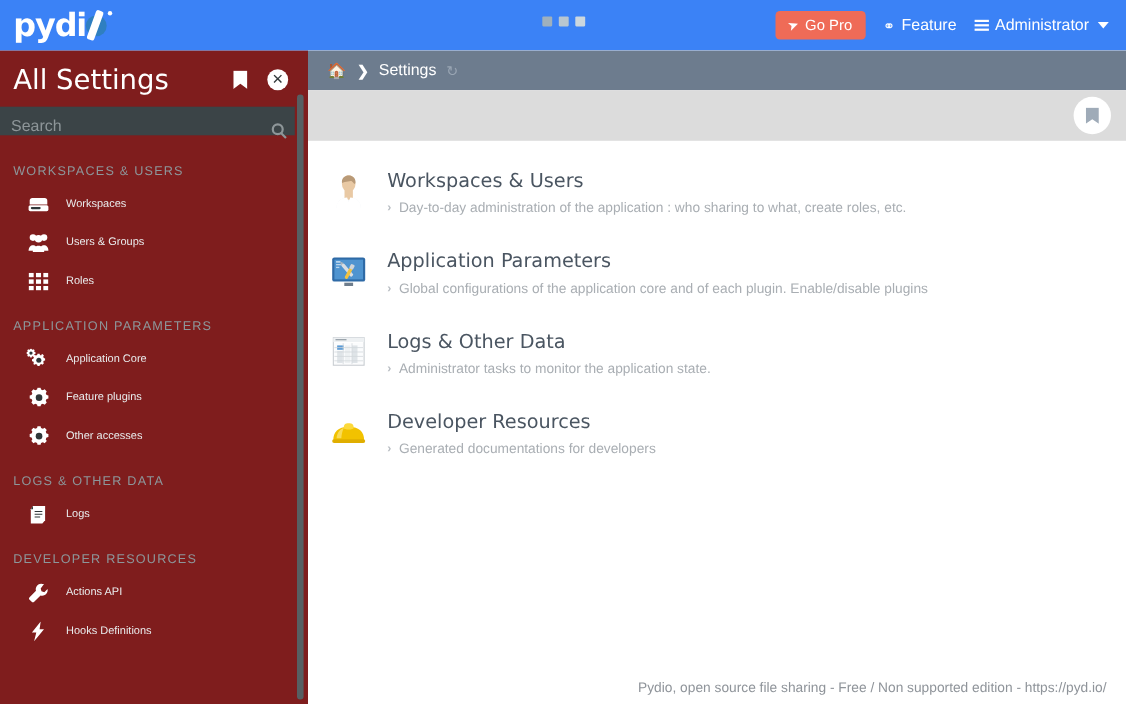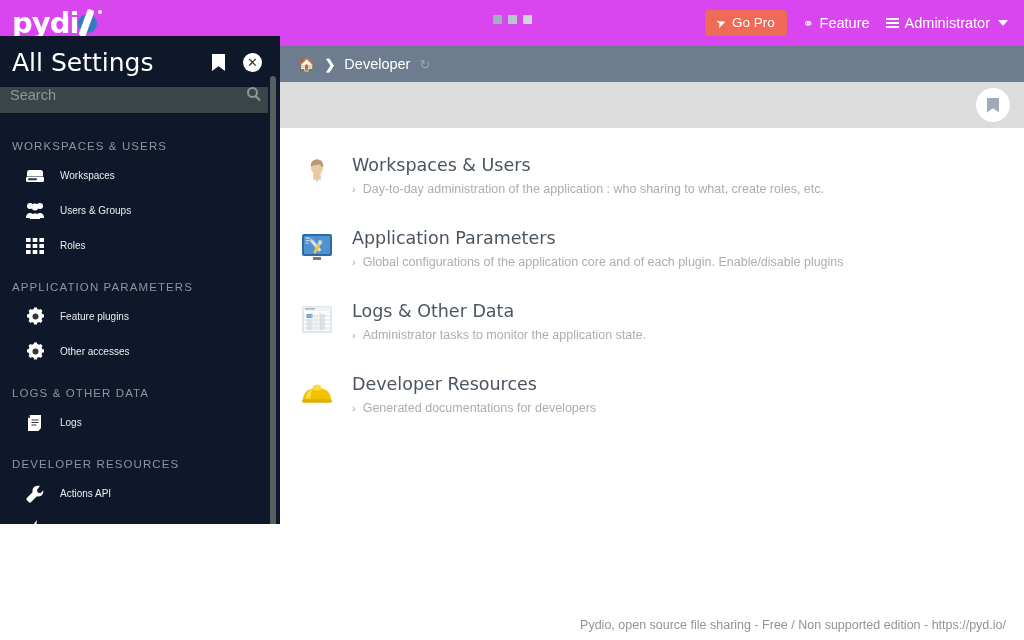--- a/index.html
+++ b/index.html
@@ -7,21 +7,21 @@
     width: 1024px; height: 640px;
     font-family: "Liberation Sans", sans-serif;
     overflow: hidden;
     background: #ffffff;
   }
 
   
   .topbar {
     position: absolute; top: 0; left: 0;
     width: 1024px; height: 46px;
-    background: #d946ef;
+    background: #3b82f6;
     display: flex; align-items: center;
   }
   .logo-wrap {
     width: 280px; height: 46px;
     display: flex; align-items: center; padding-left: 12px;
   }
   .logo-text {
     font-size: 29px; font-weight: bold; color: #ffffff;
     letter-spacing: -1px; line-height: 1; font-family: "DejaVu Sans", sans-serif;
   }
@@ -80,23 +80,23 @@
   .adminmenu .burger b:nth-child(2) { top: 4px; }
   .adminmenu .burger b:nth-child(3) { top: 8px; }
   .caret-d {
     width: 0; height: 0; border-left: 5px solid transparent;
     border-right: 5px solid transparent; border-top: 6px solid #fff;
     margin-left: 2px;
   }
 
   
   .sidebar {
-    position: absolute; top: 36px; left: 0;
-    width: 280px; height: 488px;
-    background: #0f172a;
+    position: absolute; top: 46px; left: 0;
+    width: 280px; height: 594px;
+    background: #7f1d1d;
     overflow: hidden;
   }
   .sidebar-head {
     display: flex; align-items: center; padding: 12px 14px 4px 12px;
   }
   .sidebar-title {
     color: #ffffff; font-size: 25px; font-weight: normal;
     font-family: "DejaVu Sans", sans-serif; letter-spacing: 0px;
   }
   .sidebar-head-actions {
@@ -108,21 +108,21 @@
     clip-path: polygon(0 0, 100% 0, 100% 100%, 50% 72%, 0 100%);
   }
   .close-btn {
     width: 19px; height: 19px; border-radius: 50%; background: #ffffff;
     color: #2f3739; font-size: 13px; line-height: 19px; text-align: center;
     cursor: pointer; font-family: "DejaVu Sans", sans-serif;
   }
   .search-row { padding: 6px 12px 0 0; }
   .search-box {
     margin-left: 0; width: 268px; height: 26px; background: #3b4447;
-    display: flex; align-items: flex-start; padding: 0 10px;
+    display: flex; align-items: flex-end; padding: 0 10px;
   }
   .search-box input {
     flex: 1; background: transparent; border: none; outline: none;
     color: #c6ccce; font-size: 14.5px; font-family: "Liberation Sans", sans-serif;
   }
   .search-box input::placeholder { color: #8e9699; }
   .search-mag {
     width: 11px; height: 11px; border: 2px solid #8e9699; border-radius: 50%;
     position: relative; margin-left: 6px;
   }
@@ -306,20 +306,33 @@
             <rect x="6.7" y="12" width="4.6" height="4" fill="#fff"></rect>
             <rect x="13.4" y="12" width="4.6" height="4" fill="#fff"></rect>
         </svg>
       </span>
       <span class="nav-label">Roles</span>
     </div>
 
     <div class="nav-group-label">APPLICATION PARAMETERS</div>
     <div class="nav-item">
       <span class="nav-ic">
+        <svg width="22" height="19" viewBox="0 0 22 19">
+          <g fill="#fff">
+            <path d="M13.5 5.5l1.1-.6 1.3 1.3-.6 1.1.5 1.2 1.2.3v1.9l-1.2.3-.5 1.2.6 1.1-1.3 1.3-1.1-.6-1.2.5-.3 1.2h-1.9l-.3-1.2-1.2-.5-1.1.6L6.2 14l.6-1.1-.5-1.2L5.1 11.4V9.5l1.2-.3.5-1.2-.6-1.1 1.3-1.3 1.1.6 1.2-.5.3-1.2h1.9l.3 1.2 1.2.5z"></path>
+            <circle cx="11.3" cy="10.5" r="2.3" fill="#2f3739"></circle>
+            <path d="M5.8 1l.8-.4.9.9-.4.8.3.8.9.2v1.3l-.9.2-.3.8.4.8-.9.9-.8-.4-.8.3-.2.9H3.5l-.2-.9-.8-.3-.8.4-.9-.9.4-.8-.3-.8-.9-.2V3.3l.9-.2.3-.8-.4-.8.9-.9.8.4.8-.3.2-.9h1.3l.2.9z"></path>
+            <circle cx="4.15" cy="3.95" r="1.5" fill="#2f3739"></circle>
+          </g>
+        </svg>
+      </span>
+      <span class="nav-label">Application Core</span>
+    </div>
+    <div class="nav-item">
+      <span class="nav-ic">
         <svg width="19" height="19" viewBox="0 0 19 19">
           <path fill="#fff" d="M11.8 2.2l1.6-.9 1.9 1.9-.9 1.6.7 1.7 1.7.4v2.8l-1.7.4-.7 1.7.9 1.6-1.9 1.9-1.6-.9-1.7.7-.4 1.7H6.9l-.4-1.7-1.7-.7-1.6.9-1.9-1.9.9-1.6-.7-1.7L-.2 9.7V6.9l1.7-.4.7-1.7-.9-1.6 1.9-1.9 1.6.9 1.7-.7.4-1.7h2.8l.4 1.7z" transform="translate(1.2,0.6)"></path>
           <circle cx="9.5" cy="9.5" r="3" fill="#2f3739"></circle>
         </svg>
       </span>
       <span class="nav-label">Feature plugins</span>
     </div>
     <div class="nav-item">
       <span class="nav-ic">
         <svg width="19" height="19" viewBox="0 0 19 19">
@@ -364,21 +377,21 @@
   <div class="sb-track">
     <div class="sb-thumb"></div>
   </div>
 </div>
 
 <div class="main">
 
   <div class="crumbbar">
     <span class="crumb-home">🏠</span>
     <span class="crumb-sep">❯</span>
-    <span class="crumb-label">Developer</span>
+    <span class="crumb-label">Settings</span>
     <span class="crumb-refresh">↻</span>
   </div>
 
   <div class="toolband">
     <div class="round-btn">
       <span class="bk"></span>
     </div>
   </div>
 
   <div class="cards">

